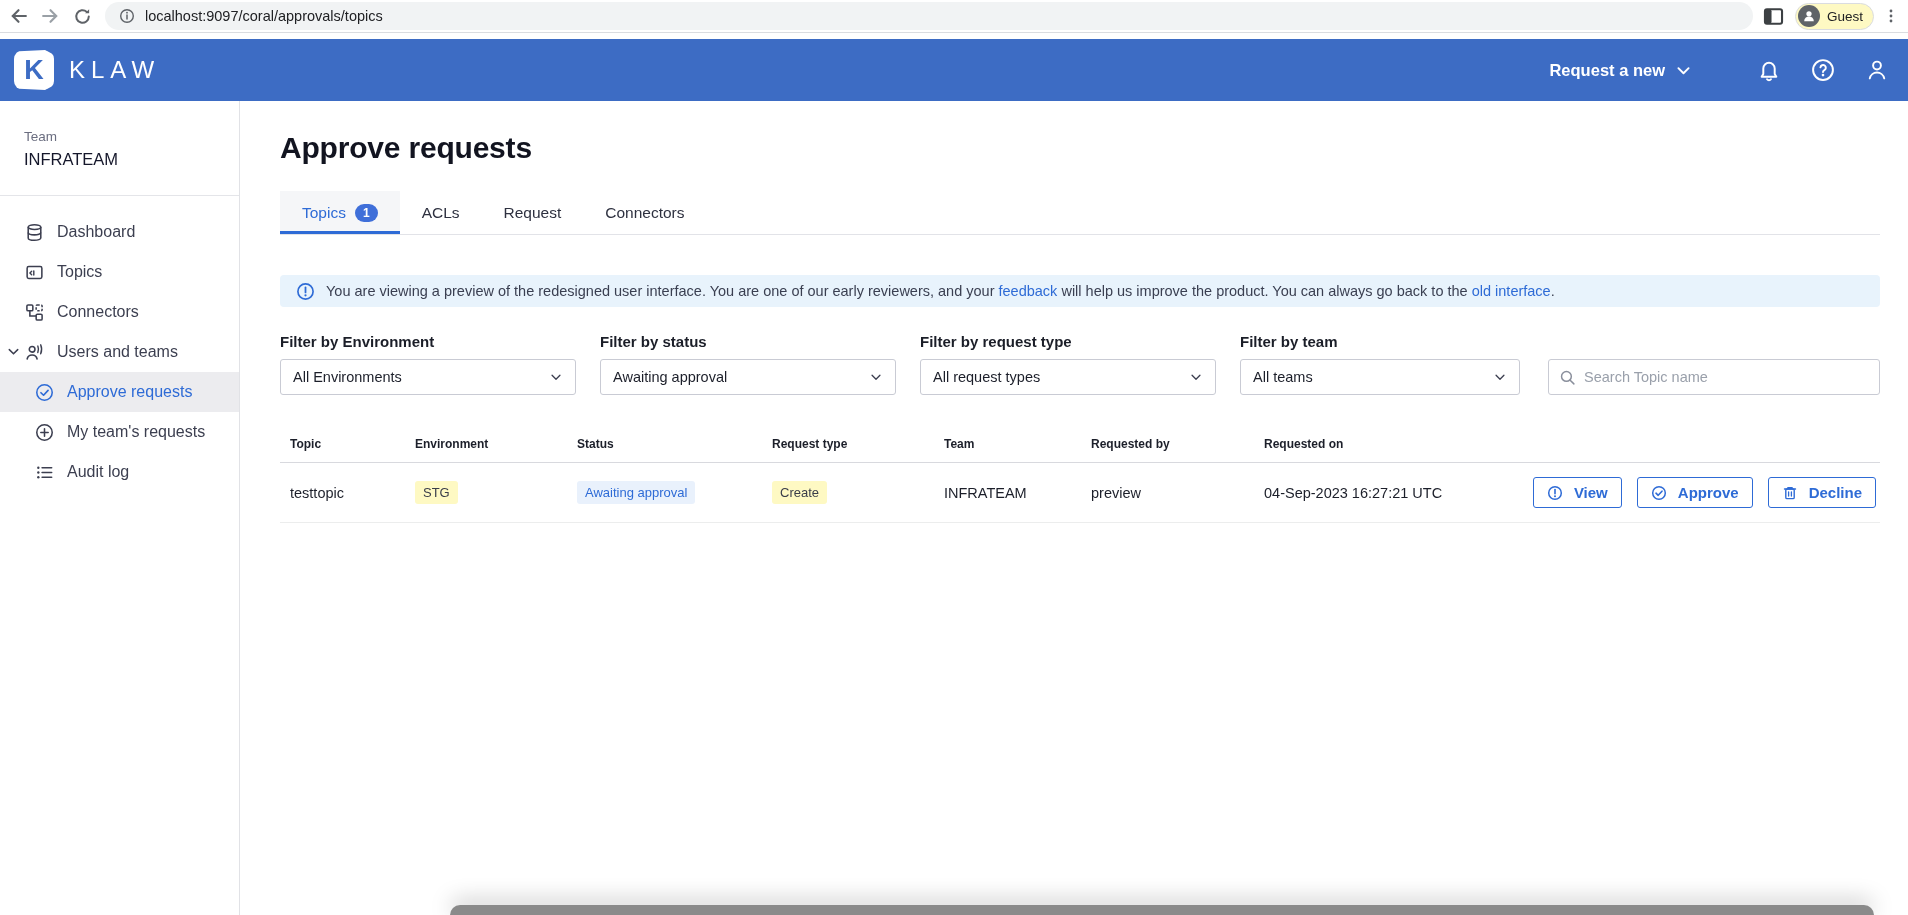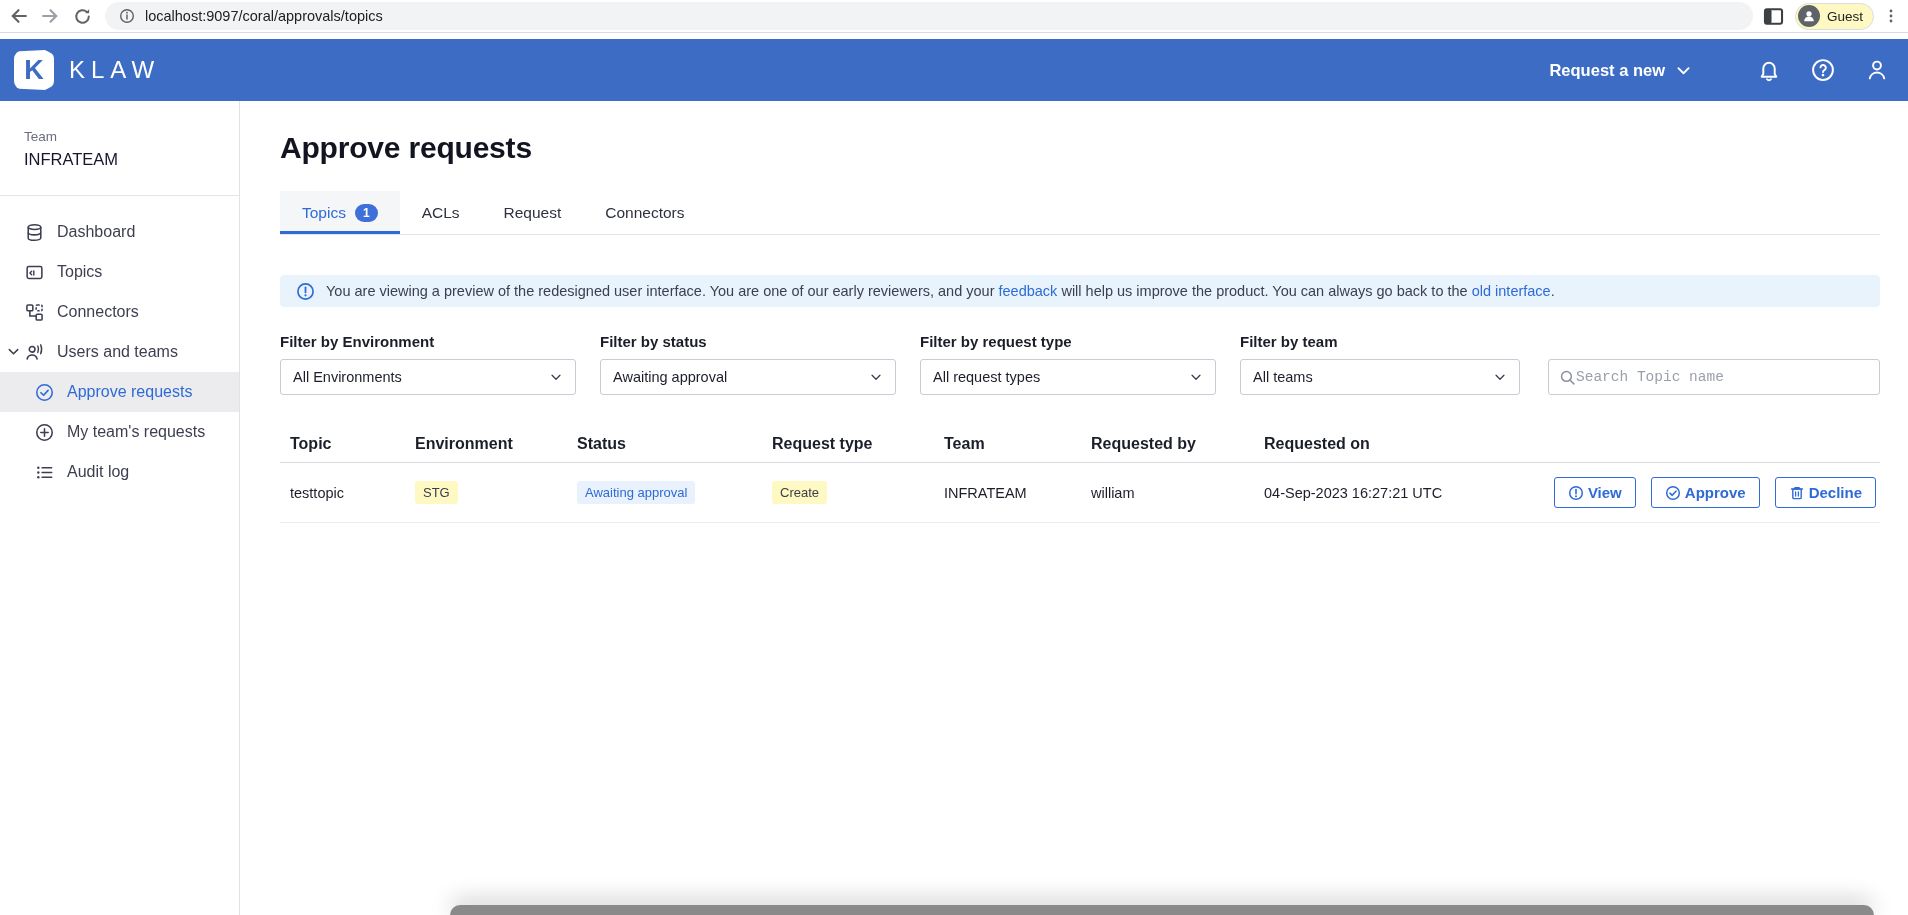--- a/index.html
+++ b/index.html
@@ -76,35 +76,35 @@
   .filter-group { width:296px; margin-right:24px; }
   .filter-group.team { width:280px; margin-right:28px; }
   .filter-label { font-size:15px; font-weight:600; color:#1b1e28; margin-bottom:9px; }
   .select { height:36px; border:1px solid #c9cbd4; border-radius:3px; background:#fff;
             display:flex; align-items:center; padding:0 12px; font-size:14.5px; color:#1c1f2a;
             cursor:pointer; }
   .select .chev { margin-left:auto; }
   .search-box { flex:1; height:36px; border:1px solid #c9cbd4; border-radius:3px; background:#fff;
                 display:flex; align-items:center; padding:0 10px; }
   .search-box input { border:none; outline:none; flex:1; font-size:14.5px; color:#1c1f2a;
-                      margin-left:0; font-family:Liberation Mono, monospace; background:transparent; }
+                      margin-left:8px; font-family:Liberation Sans, sans-serif; background:transparent; }
   .search-box input::placeholder { color:#9aa0ab; }
 
   .table { margin-top:30px; }
   .trow { display:grid; grid-template-columns:125px 162px 195px 172px 147px 173px 250px 1fr;
           align-items:center; padding-left:10px; }
   .trow.head { height:38px; border-bottom:1px solid #d8d9de; }
-  .th { font-size:16px; font-weight:600; color:#1c1f2a; }
+  .th { font-size:12px; font-weight:600; color:#1c1f2a; }
   .trow.data { height:60px; border-bottom:1px solid #eceded; }
   .td { font-size:14.5px; color:#1c1f2a; }
   .chip { display:inline-block; font-size:13px; padding:4px 8px; border-radius:3px; }
   .chip.gray { background:#fef9c3; color:#3a3d49; }
   .chip.blue { background:#e9f1fc; color:#2E6BD6; }
   .actions { display:flex; justify-content:flex-end; gap:15px; padding-right:4px; }
-  .btn { display:flex; align-items:center; gap:4px; height:31px; padding:0 13px;
+  .btn { display:flex; align-items:center; gap:11px; height:31px; padding:0 13px;
          border:1.5px solid #2E6BD6; border-radius:3px; background:#fff; color:#2E6BD6;
          font-size:15px; font-weight:600; cursor:pointer; font-family:"Liberation Sans", sans-serif; }
 
   .dock-bar { position:absolute; left:450px; bottom:0; width:1424px; height:10px;
               background:#8a8a8a; border-radius:12px 12px 0 0;
               box-shadow:0 -4px 22px rgba(0,0,0,0.28); }
 </style>
 </head>
 <body>
 
@@ -374,21 +374,21 @@
       <div class="td">
         <span class="chip gray">STG</span>
       </div>
       <div class="td">
         <span class="chip blue">Awaiting approval</span>
       </div>
       <div class="td">
         <span class="chip gray">Create</span>
       </div>
       <div class="td">INFRATEAM</div>
-      <div class="td">william</div>
+      <div class="td">preview</div>
       <div class="td">04-Sep-2023 16:27:21 UTC</div>
       <div class="actions">
         <button class="btn">
           <svg width="16" height="16" viewBox="0 0 16 16">
               <circle cx="8" cy="8" r="6.3" stroke="#2E6BD6" stroke-width="1.5" fill="none"></circle>
               <path d="M8 4.6v4.2" stroke="#2E6BD6" stroke-width="1.6" stroke-linecap="round"></path>
               <circle cx="8" cy="11.2" r="1" fill="#2E6BD6"></circle>
             </svg>
           <span>View</span>
         </button>

